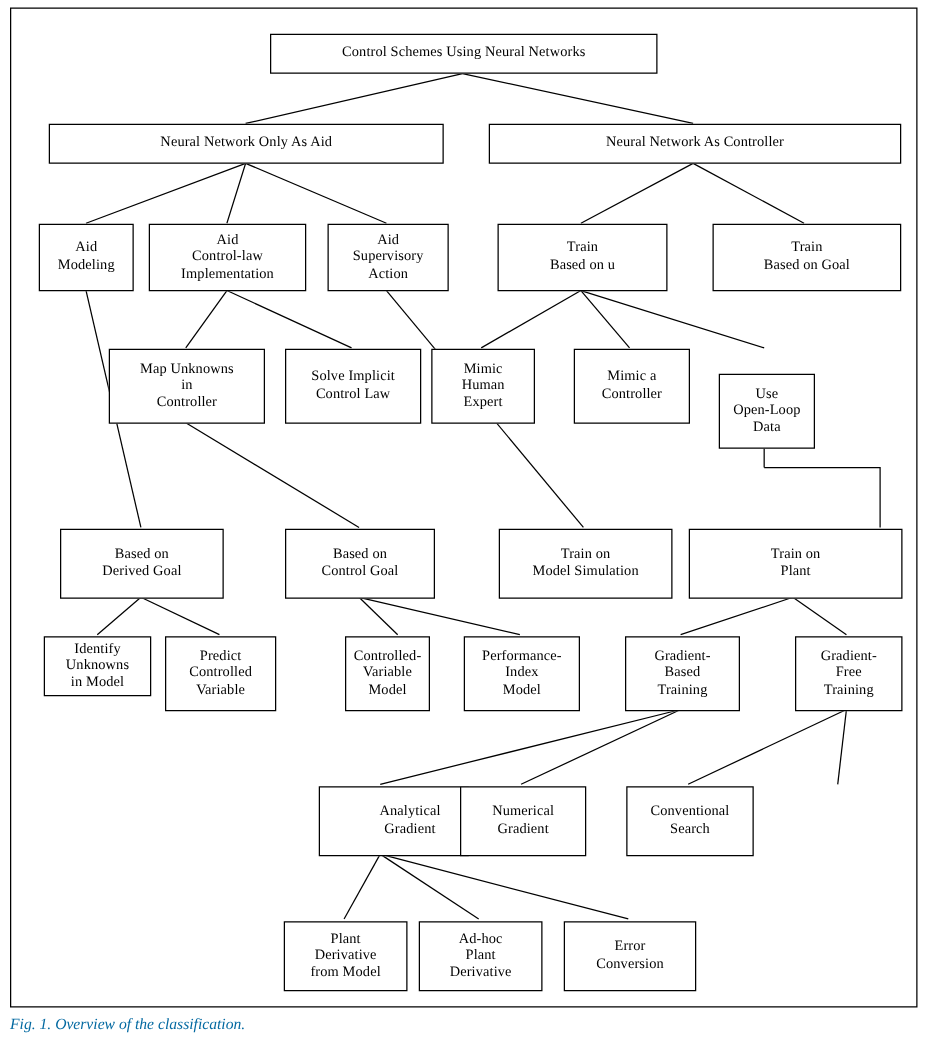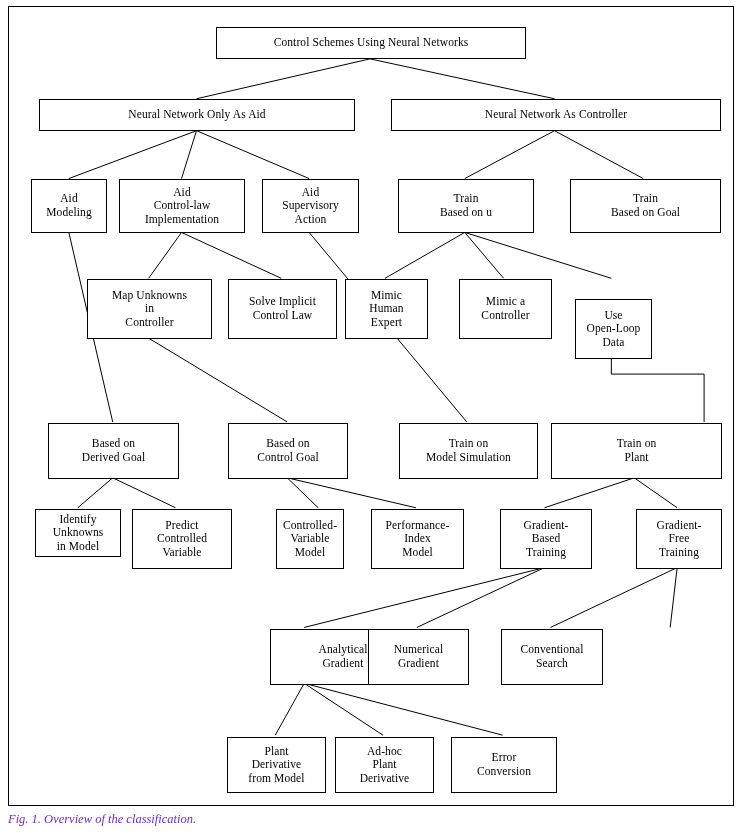--- a/index.html
+++ b/index.html
@@ -48,21 +48,21 @@
     white-space: pre-line;
     z-index: 2;
   }
   #caption {
     position: absolute;
     left: 8px;
     top: 812px;
     font-family: "Liberation Serif", serif;
     font-style: italic;
     font-size: 12.5px;
-    color: #6d28d9;
+    color: #0369a1;
   }
 </style>
 </head>
 <body>
 
 <div id="figure">
   <svg id="svg-layer" viewBox="0 0 726 800" preserveAspectRatio="none">
       <polyline points="362,52 188,92" fill="none" stroke="#000000" stroke-width="1"></polyline>
       <polyline points="362,52 547,92" fill="none" stroke="#000000" stroke-width="1"></polyline>
       <polyline points="188,124 60,172" fill="none" stroke="#000000" stroke-width="1"></polyline>
@@ -126,36 +126,36 @@
 Derived Goal</div>
     <div class="node" style="left: 219px; top: 416px; width: 120px; height: 56px;">Based on
 Control Goal</div>
     <div class="node" style="left: 390px; top: 416px; width: 139px; height: 56px;">Train on
 Model Simulation</div>
     <div class="node" style="left: 542px; top: 416px; width: 171px; height: 56px;">Train on
 Plant</div>
     <div class="node" style="left: 26px; top: 502px; width: 86px; height: 48px;">Identify
 Unknowns
 in Model</div>
-    <div class="node" style="left: 123px; top: 502px; width: 100px; height: 60px;">Predict
+    <div class="node" style="left: 123px; top: 502px; width: 89px; height: 60px;">Predict
 Controlled
 Variable</div>
     <div class="node" style="left: 267px; top: 502px; width: 68px; height: 60px;">Controlled-
 Variable
 Model</div>
     <div class="node" style="left: 362px; top: 502px; width: 93px; height: 60px;">Performance-
 Index
 Model</div>
     <div class="node" style="left: 491px; top: 502px; width: 92px; height: 60px;">Gradient-
 Based
 Training</div>
     <div class="node" style="left: 627px; top: 502px; width: 86px; height: 60px;">Gradient-
 Free
 Training</div>
-    <div class="node" style="left: 261px; top: 622px; width: 120px; height: 56px; padding-left: 28px;">Analytical
+    <div class="node" style="left: 246px; top: 622px; width: 120px; height: 56px; padding-left: 28px;">Analytical
 Gradient</div>
     <div class="node" style="left: 359px; top: 622px; width: 101px; height: 56px;">Numerical
 Gradient</div>
     <div class="node" style="left: 492px; top: 622px; width: 102px; height: 56px;">Conventional
 Search</div>
     <div class="node" style="left: 218px; top: 730px; width: 99px; height: 56px;">Plant
 Derivative
 from Model</div>
     <div class="node" style="left: 326px; top: 730px; width: 99px; height: 56px;">Ad-hoc
 Plant

